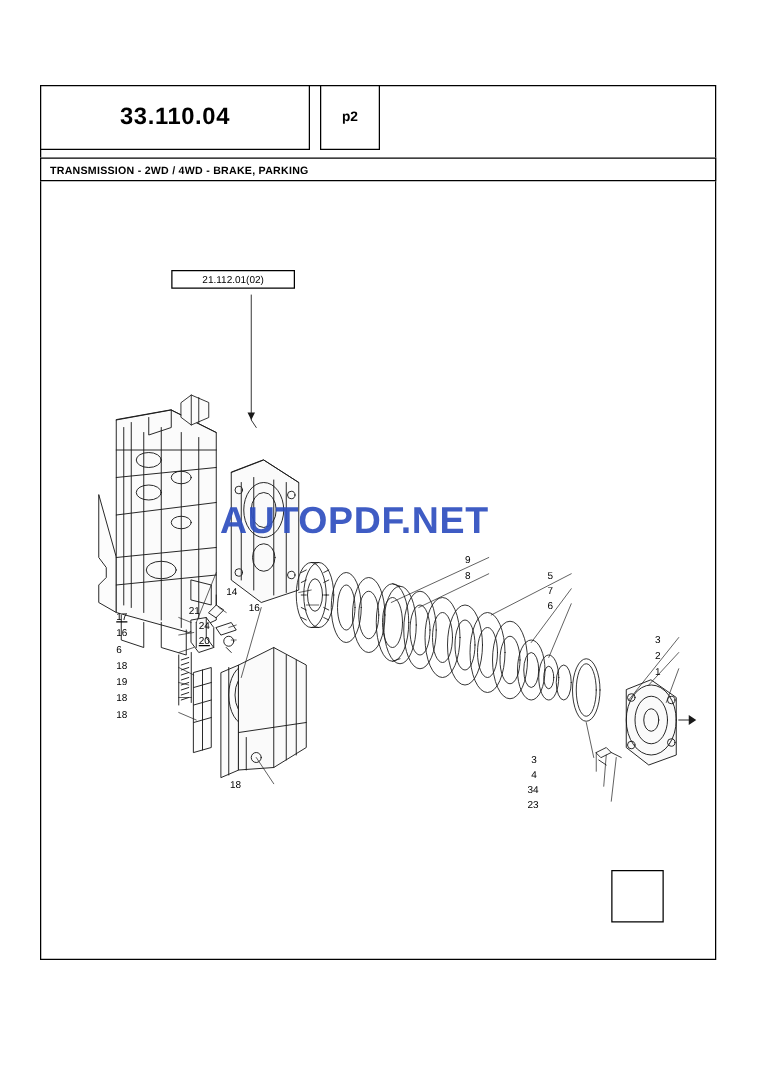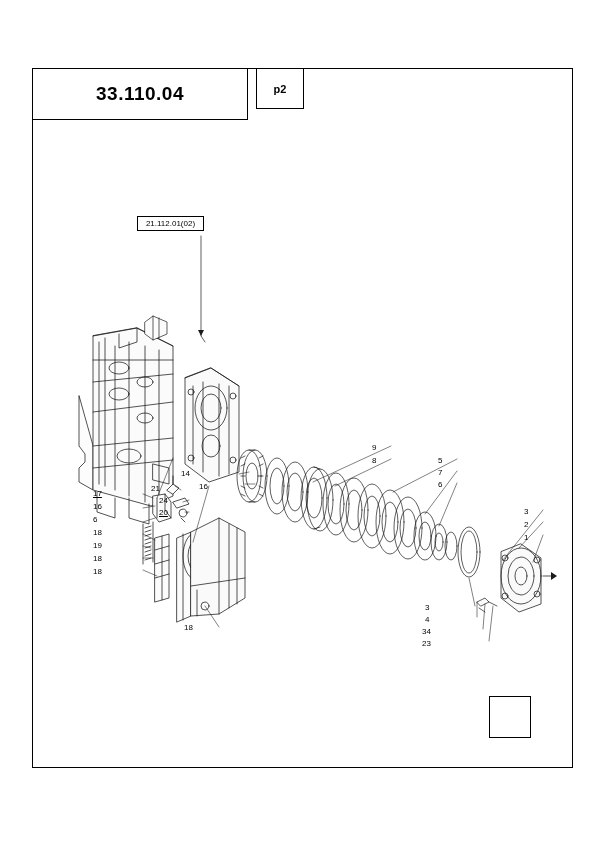--- a/index.html
+++ b/index.html
@@ -52,21 +52,21 @@
     font-weight: bold;
     letter-spacing: 0.5px;
     color: #000;
   }
 
   .hdr-page {
     position: absolute;
     left: 256px;
     top: 68px;
     width: 48px;
-    height: 41px;
+    height: 52px;
     border: 1px solid #000;
     box-sizing: border-box;
     display: flex;
     align-items: center;
     justify-content: center;
     background: #fff;
   }
   .hdr-page span {
     font-size: 11px;
     font-weight: bold;
@@ -91,21 +91,21 @@
     color: #000;
     padding-left: 7px;
     letter-spacing: 0.2px;
   }
 
   
   .ref-box {
     position: absolute;
     left: 137px;
     top: 216px;
-    width: 67px;
+    width: 99px;
     height: 15px;
     border: 1px solid #000;
     box-sizing: border-box;
     background: #fff;
     display: flex;
     align-items: center;
     justify-content: center;
     z-index: 20;
   }
   .ref-box span {
@@ -168,20 +168,23 @@
 
 <div id="page">
 
   <div class="outer-border"></div>
 
   <div class="hdr-code">
     <span>33.110.04</span>
   </div>
   <div class="hdr-page">
     <span>p2</span>
+  </div>
+  <div class="hdr-title">
+    <span>TRANSMISSION - 2WD / 4WD - BRAKE, PARKING</span>
   </div>
 
   <div id="drawing">
     <svg width="539" height="621" viewBox="0 0 539 621" xmlns="http://www.w3.org/2000/svg">
       <g fill="none" stroke="#1a1a1a" stroke-width="0.7" stroke-linejoin="round" stroke-linecap="round">
 
         <path d="M168 90 L168 190 L172 196" stroke-width="0.7"></path>
         <path d="M168 190 l-3 -6 l6 0 z" fill="#1a1a1a" stroke="none"></path>
 
         <g stroke-width="0.75">
@@ -391,20 +394,21 @@
       </g>
     </svg>
   </div>
 
   <div class="ref-box">
     <span>21.112.01(02)</span>
   </div>
 
   <div class="corner-box"></div>
 
+  <div class="watermark">AUTOPDF.NET</div>
 
   <div class="num" style="left:93px;  top:490px;text-decoration:underline;">17</div>
   <div class="num" style="left:93px;  top:503px;">16</div>
   <div class="num" style="left:93px;  top:516px;">6</div>
   <div class="num" style="left:93px;  top:529px;">18</div>
   <div class="num" style="left:93px;  top:542px;">19</div>
   <div class="num" style="left:93px;  top:555px;">18</div>
   <div class="num" style="left:93px;  top:568px;">18</div>
 
   <div class="num" style="left:151px; top:485px;">21</div>

